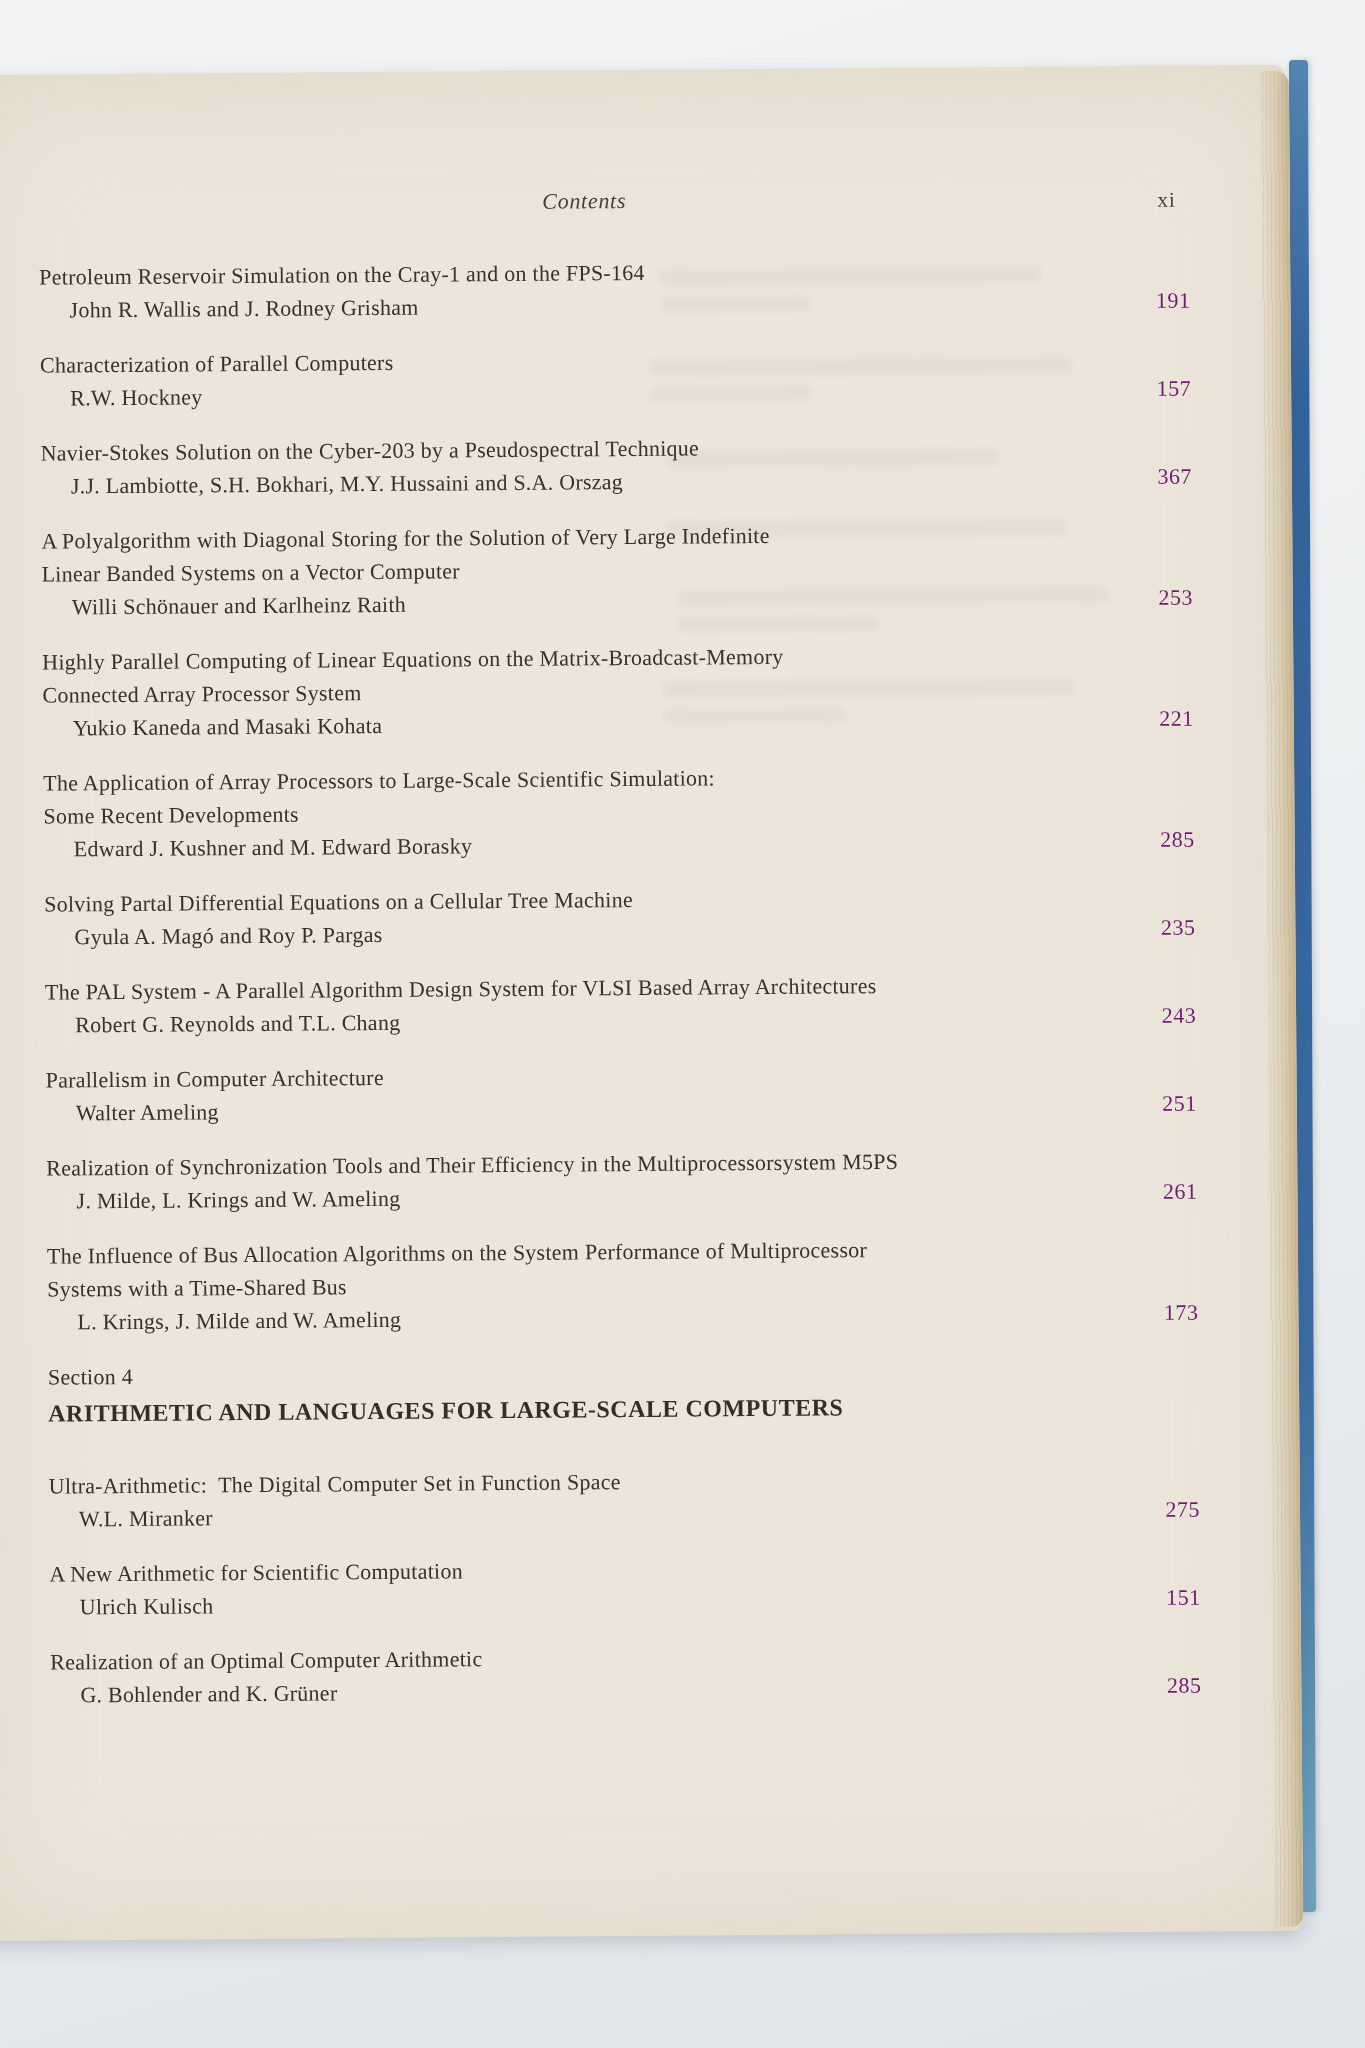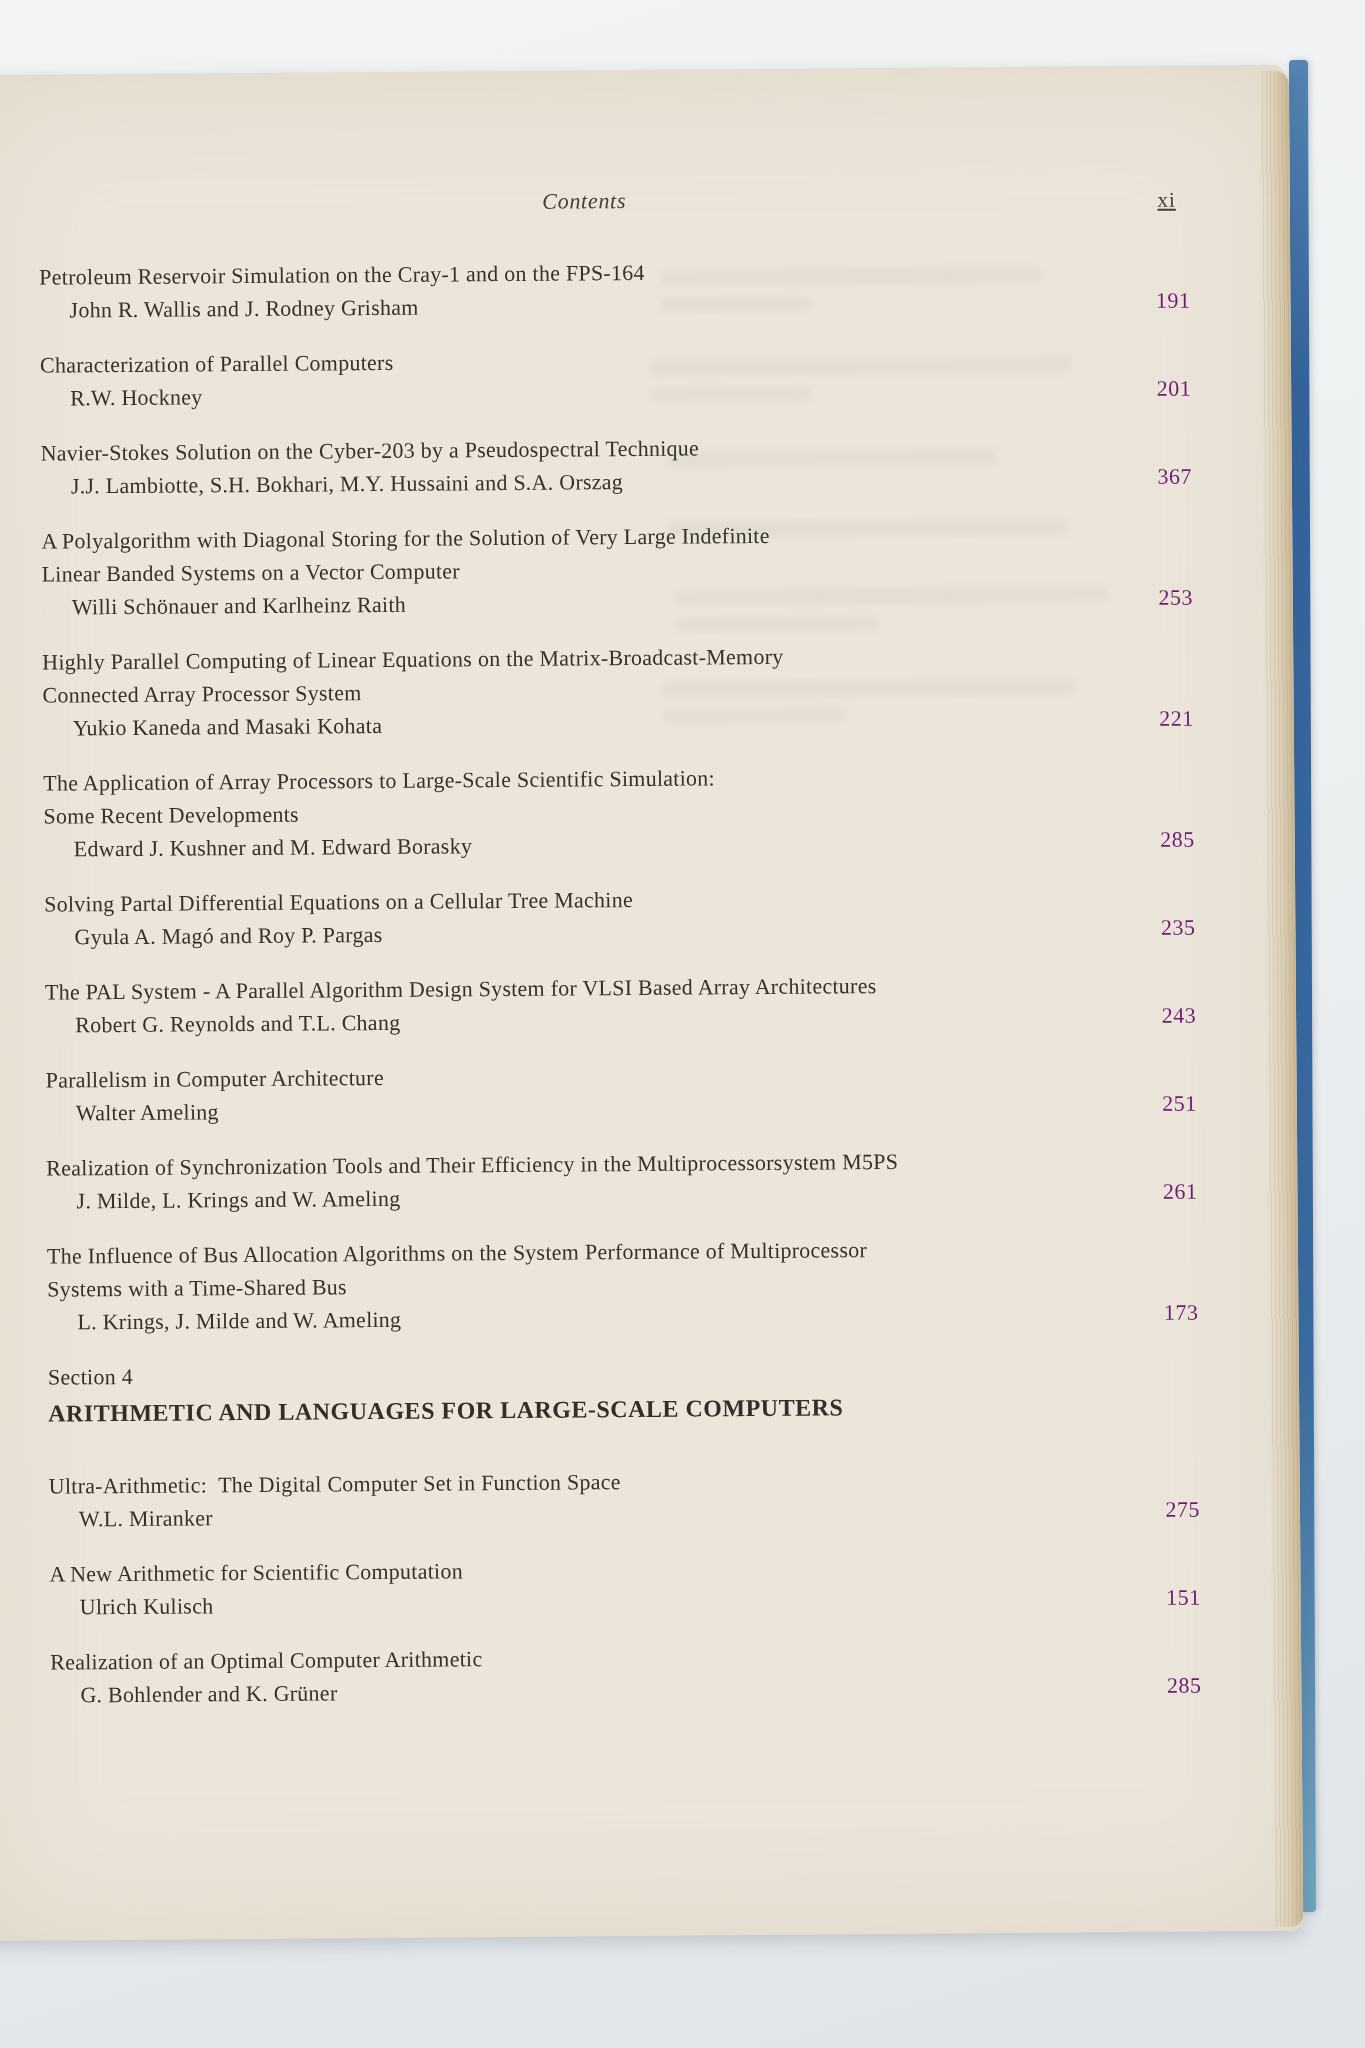--- a/index.html
+++ b/index.html
@@ -37,21 +37,21 @@
   
   .ghost{position:absolute;background:rgba(110,104,88,.06);filter:blur(3px);border-radius:3px;}
 
   .content{position:relative;padding:118px 100px 0 79px;width:1151px;box-sizing:content-box;}
 
   .pagehead{position:relative;height:30px;margin-bottom:38px;}
   .running-title{
     text-align:center;padding-right:60px;
     font-style:italic;font-size:22px;letter-spacing:.7px;color:#443f36;
   }
-  .folio{position:absolute;right:14px;top:4px;font-size:21px;letter-spacing:1px;color:#443f36;text-decoration:underline;}
+  .folio{position:absolute;right:14px;top:4px;font-size:21px;letter-spacing:1px;color:#443f36;}
 
   .entry{position:relative;margin-bottom:22px;color:#36322b;}
   .entry .title{font-size:22px;line-height:33px;letter-spacing:.25px;white-space:pre-wrap;}
   .entry .authors{font-size:22px;line-height:33px;letter-spacing:.25px;padding-left:30px;}
   .entry .pageno{position:absolute;right:0;bottom:4px;font-size:22px;letter-spacing:.5px;color:#701a75;}
 
   .section-head{margin-top:14px;margin-bottom:38px;color:#332f28;}
   .section-label{font-size:22px;line-height:33px;letter-spacing:.3px;}
   .section-heading{font-size:24px;line-height:36px;font-weight:bold;letter-spacing:.5px;margin-top:2px;}
 </style>
@@ -87,21 +87,21 @@
 
         <div class="entry">
           <div class="title">Petroleum Reservoir Simulation on the Cray-1 and on the FPS-164</div>
           <div class="authors">John R. Wallis and J. Rodney Grisham</div>
           <div class="pageno">191</div>
         </div>
 
         <div class="entry">
           <div class="title">Characterization of Parallel Computers</div>
           <div class="authors">R.W. Hockney</div>
-          <div class="pageno">201</div>
+          <div class="pageno">157</div>
         </div>
 
         <div class="entry">
           <div class="title">Navier-Stokes Solution on the Cyber-203 by a Pseudospectral Technique</div>
           <div class="authors">J.J. Lambiotte, S.H. Bokhari, M.Y. Hussaini and S.A. Orszag</div>
           <div class="pageno">367</div>
         </div>
 
         <div class="entry">
           <div class="title">A Polyalgorithm with Diagonal Storing for the Solution of Very Large Indefinite

